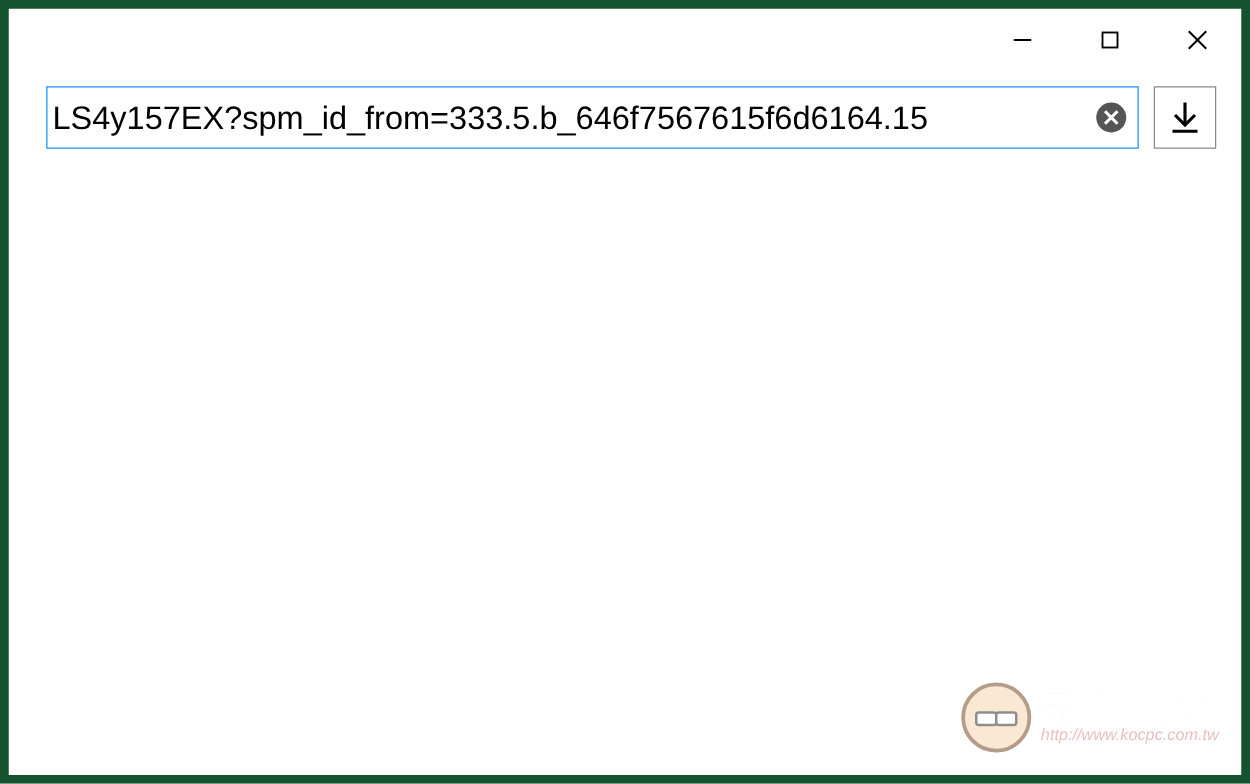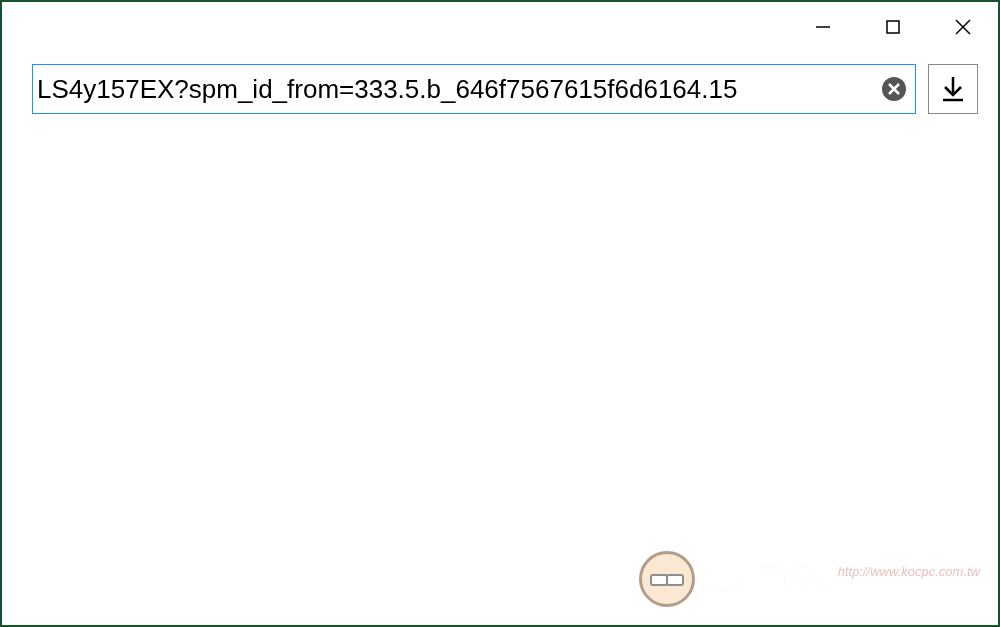--- a/index.html
+++ b/index.html
@@ -5,21 +5,21 @@
   * { box-sizing: border-box; }
   body {
     margin: 0;
     padding: 0;
     font-family: "Segoe UI", Arial, sans-serif;
     background: #fff;
   }
   .window {
     width: 1000px;
     height: 627px;
-    border: 2px solid #14532d;
+    border: 7px solid #14532d;
     position: relative;
     background: #fff;
     overflow: hidden;
   }
   .titlebar {
     height: 50px;
     display: flex;
     justify-content: flex-end;
     align-items: center;
   }
@@ -94,21 +94,21 @@
     content: "";
     position: absolute;
     width: 14px; height: 8px;
     background: #fff;
     border: 2px solid #333;
     border-radius: 3px;
     top: 20px;
   }
   .watermark .face::before { left: 8px; }
   .watermark .face::after { right: 8px; }
-  .wm-text { display: flex; flex-direction: row; line-height: 1.1; }
+  .wm-text { display: flex; flex-direction: column; line-height: 1.1; }
   .wm-main {
     font-size: 26px;
     font-weight: 800;
     color: #5a6a3a;
     -webkit-text-stroke: 1px #fff;
     letter-spacing: 1px;
   }
   .wm-sub {
     font-size: 13px;
     color: #d88;

